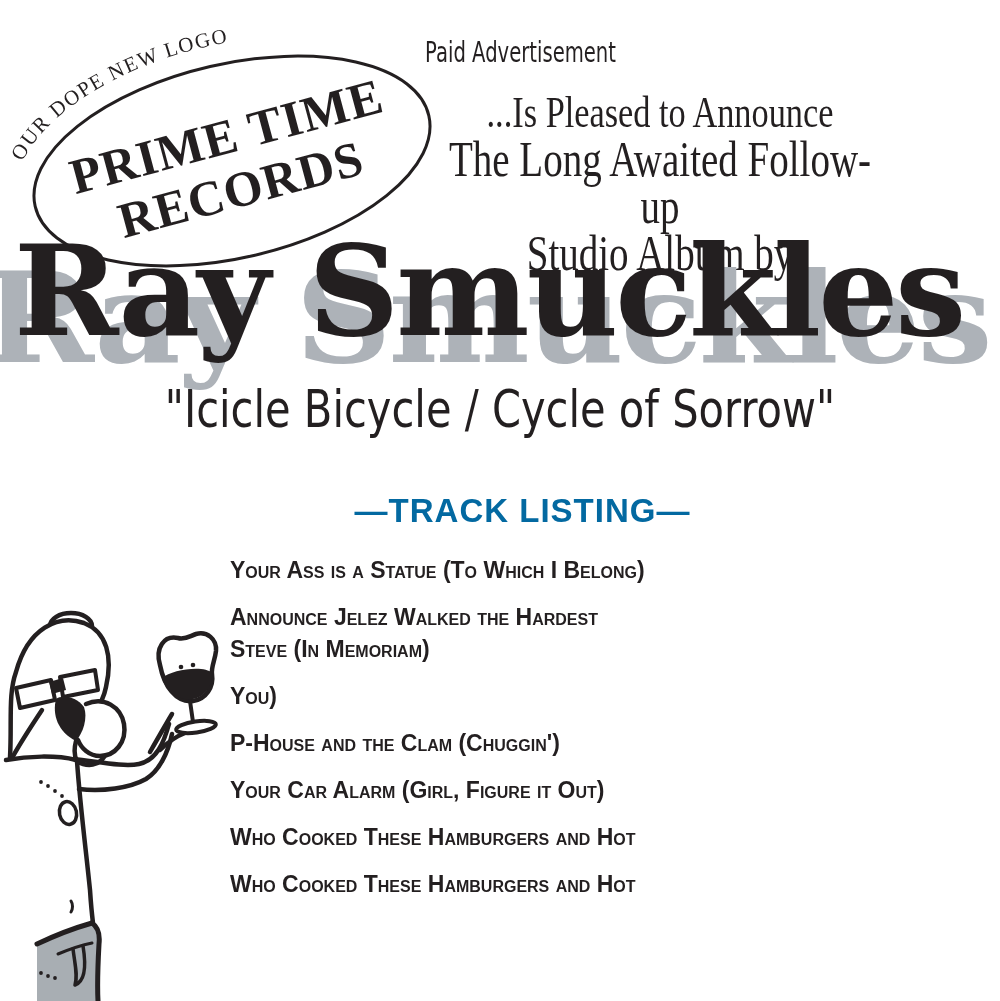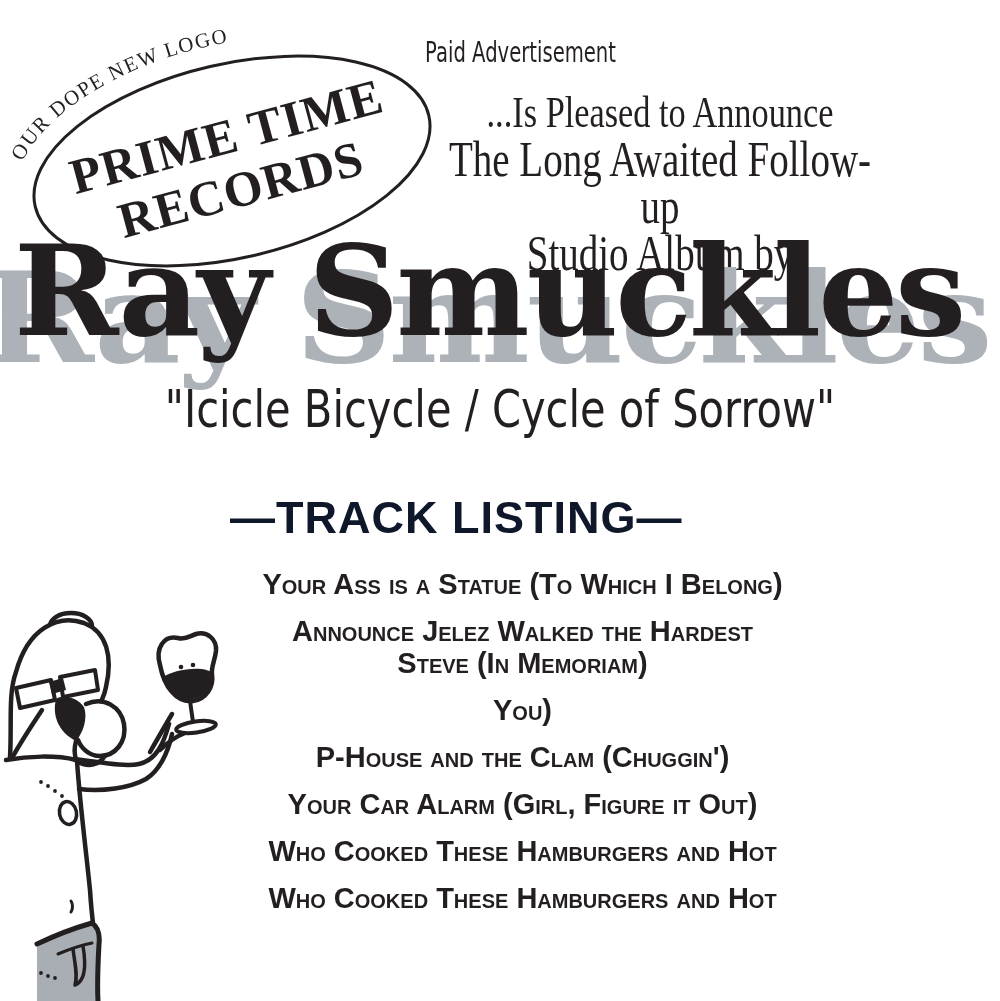--- a/index.html
+++ b/index.html
@@ -41,28 +41,28 @@
   .artist-main{color:#231f20;}
   
   .album-title{
     position:absolute;left:0;top:380px;width:1000px;text-align:center;
     font-family:"DejaVu Sans",sans-serif;font-size:52px;line-height:1.15;
     transform:scaleX(0.80);transform-origin:50% 0;color:#231f20;
   }
   
   .track-section{position:absolute;left:230px;top:492px;width:585px;}
   .track-heading{
-    font-family:"Liberation Sans",sans-serif;font-weight:bold;font-size:45px;
-    letter-spacing:1px;text-align:left;margin-bottom:24px;white-space:nowrap;
-    color:#0f172a;
+    font-family:"Liberation Sans",sans-serif;font-weight:bold;font-size:33px;
+    letter-spacing:1px;text-align:center;margin-bottom:24px;white-space:nowrap;
+    color:#0369a1;
   }
   .track{margin-bottom:15px;}
   .track-line{
-    font-family:"Liberation Sans",sans-serif;font-weight:bold;font-size:29px;
-    font-variant:small-caps;line-height:32px;white-space:nowrap;color:#231f20;text-align:center;
+    font-family:"Liberation Sans",sans-serif;font-weight:bold;font-size:23px;
+    font-variant:small-caps;line-height:32px;white-space:nowrap;color:#231f20;
   }
   
   .figure-svg{position:absolute;left:0;top:610px;z-index:3;}
 </style>
 </head>
 <body>
 
 <div class="canvas">
 
   <svg class="logo-svg" width="480" height="300" viewBox="0 0 480 300">

